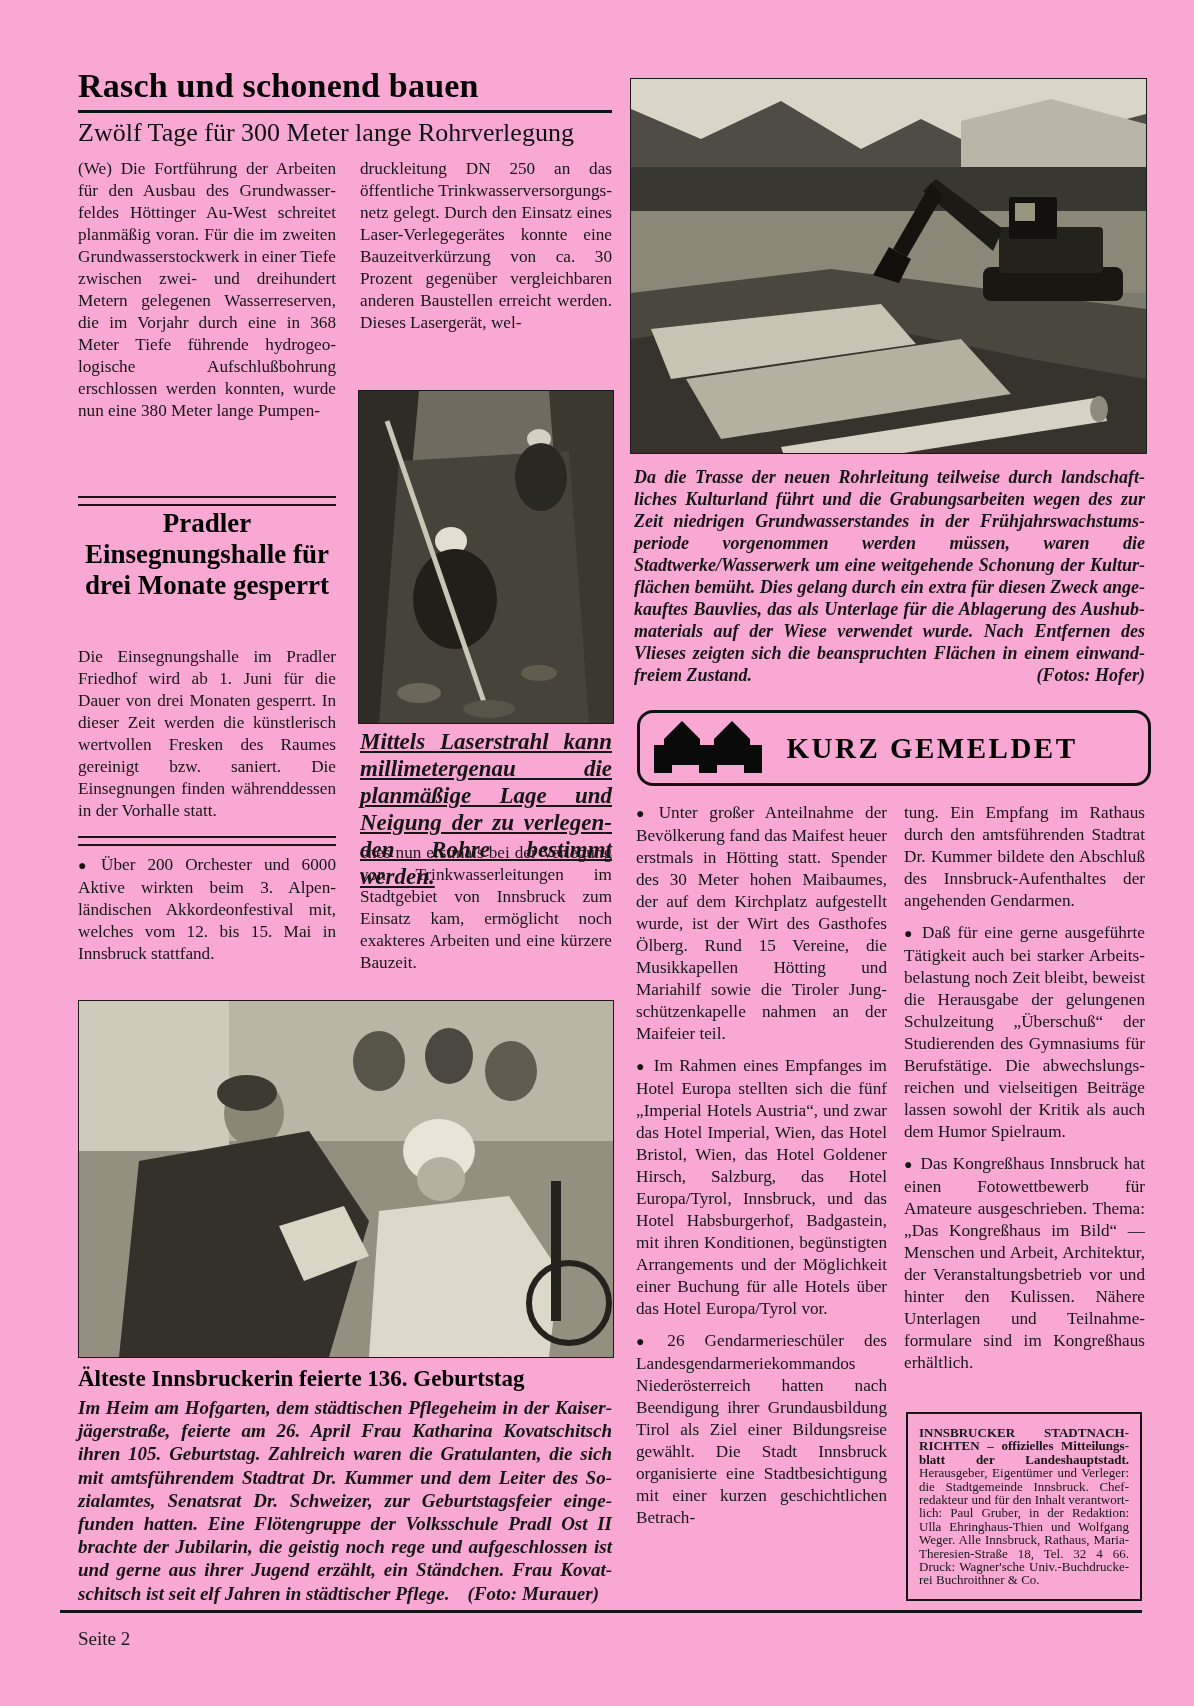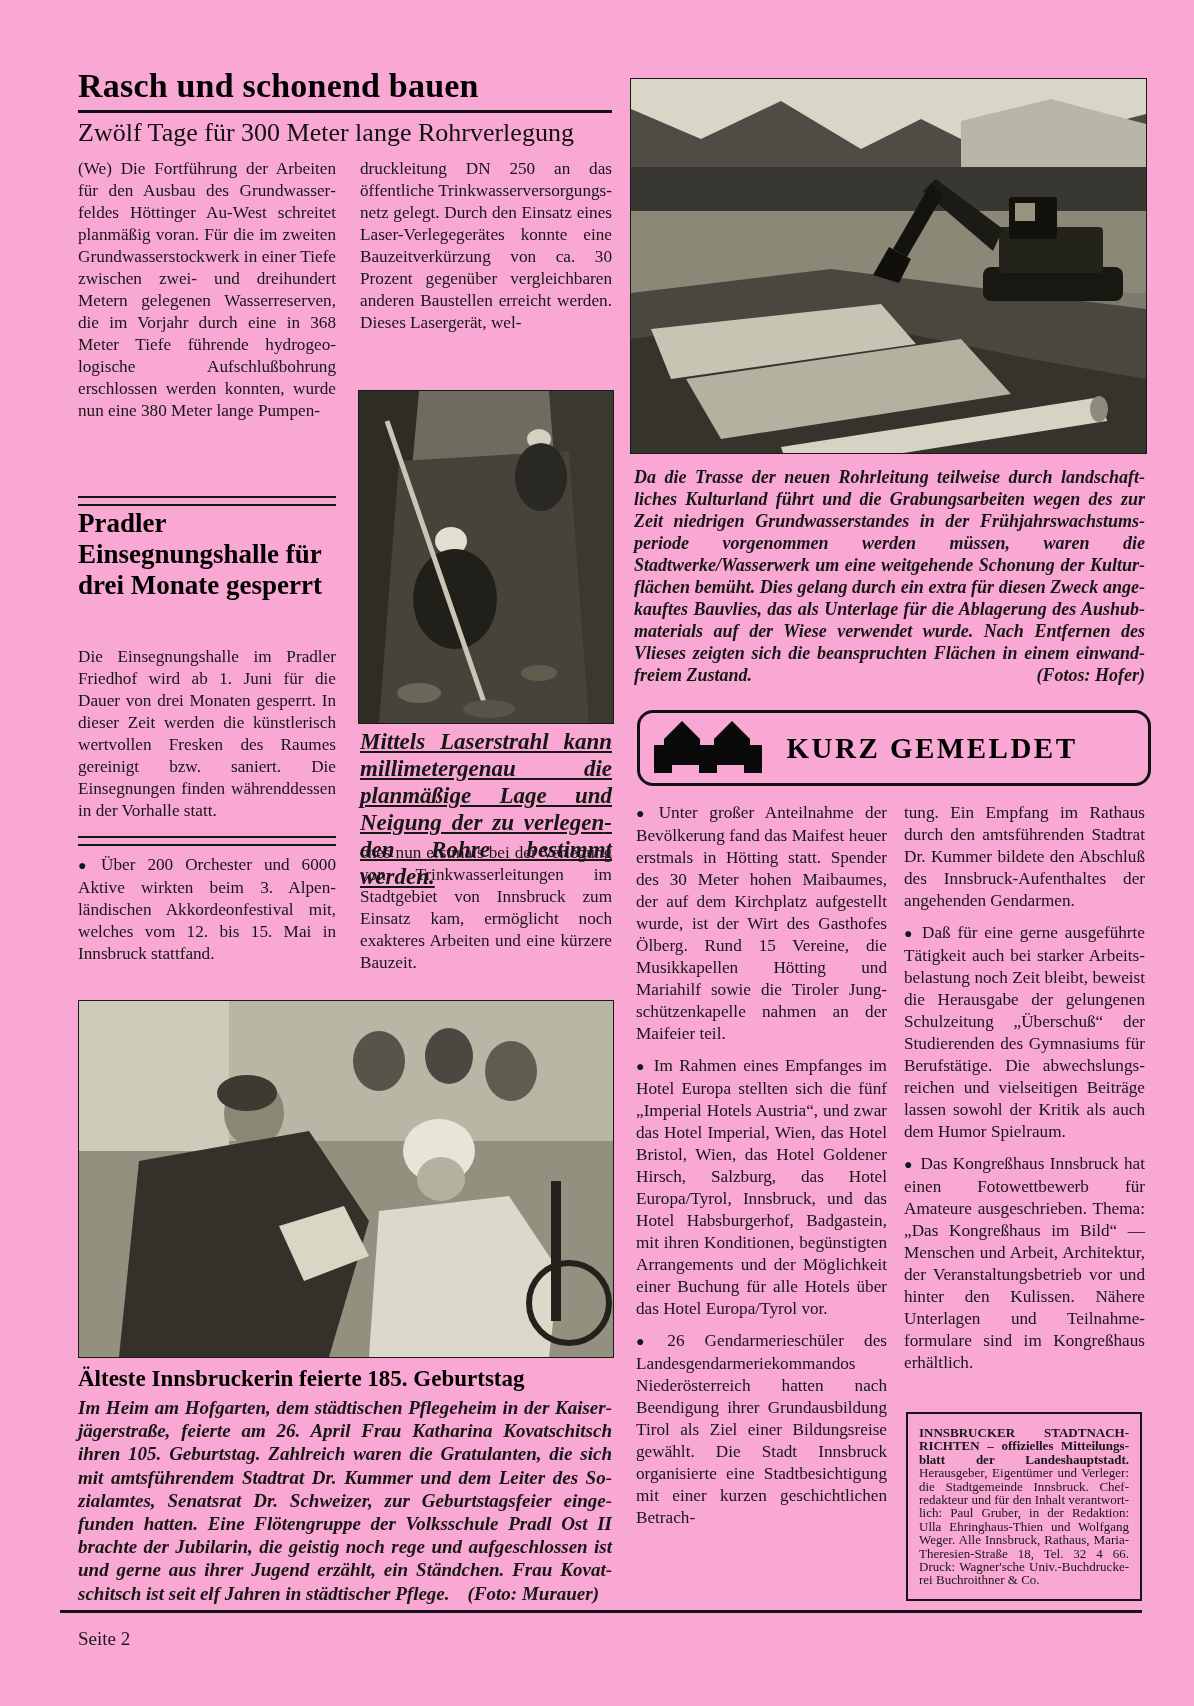--- a/index.html
+++ b/index.html
@@ -14,21 +14,21 @@
   }
   .abs{position:absolute;}
   
   .h1{font-size:34px;font-weight:700;color:#000;letter-spacing:.2px;line-height:1.05;}
   .title-rule{height:3px;background:#111;}
   .subtitle{font-size:26px;color:#111;line-height:1.1;}
   
   .col{font-size:17.2px;line-height:22px;text-align:justify;hyphens:auto;-webkit-hyphens:auto;}
   .col p{margin:0 0 10px 0;}
   .bullet::before{content:"\25CF\2002";font-size:14px;}
-  .h2{font-size:27px;font-weight:700;color:#000;line-height:31px;margin:0;}
+  .h2{font-size:27px;font-weight:700;color:#000;line-height:31px;margin:0;text-align:center;}
   .double-rule{height:6px;border-top:2.5px solid #141414;border-bottom:2.5px solid #141414;}
   
   .cap-italic{font-style:italic;font-weight:600;text-align:justify;hyphens:auto;-webkit-hyphens:auto;}
   .cap-trench{font-size:23px;line-height:27px;text-decoration:underline;}
   .cap-main{font-size:18px;line-height:22px;}
   .credit-float{float:right;font-style:italic;font-weight:600;}
   .photo{border:1.5px solid #1a1a1a;background:#777467;display:block;}
   
   .kurz-box{border:3px solid #111;border-radius:16px;background:transparent;display:flex;align-items:center;}
   .kurz-title{font-size:29px;font-weight:700;letter-spacing:2.5px;color:#000;white-space:nowrap;}
@@ -162,21 +162,21 @@
     <ellipse cx="168" cy="92" rx="30" ry="18" fill="#3c3a31"></ellipse>
     <polygon points="60,160 230,130 290,220 250,356 40,356" fill="#33312a"></polygon>
     <polygon points="200,225 265,205 290,255 225,280" fill="#d9d6c6"></polygon>
     <ellipse cx="360" cy="150" rx="36" ry="32" fill="#e8e5d8"></ellipse>
     <ellipse cx="362" cy="178" rx="24" ry="22" fill="#b5b1a0"></ellipse>
     <polygon points="300,210 430,195 480,270 470,356 290,356" fill="#dcd9ca"></polygon>
     <rect x="472" y="180" width="10" height="140" fill="#23221c"></rect>
     <circle cx="490" cy="302" r="40" fill="none" stroke="#23221c" stroke-width="6"></circle>
   </svg>
 
-  <h3 class="abs bday-title" style="left:78px;top:1366px;width:534px;">Älteste Innsbruckerin feierte 185. Geburtstag</h3>
+  <h3 class="abs bday-title" style="left:78px;top:1366px;width:534px;">Älteste Innsbruckerin feierte 136. Geburtstag</h3>
 
   <div class="abs bday-cap" style="left:78px;top:1396px;width:534px;">
     <span>Im Heim am Hofgarten, dem städtischen Pflegeheim in der Kai­ser­jäger­straße, feierte am 26. April Frau Katharina Kovat­schitsch ihren 105. Geburtstag. Zahlreich waren die Gratulanten, die sich mit amtsführendem Stadtrat Dr. Kummer und dem Leiter des So­zial­amtes, Senatsrat Dr. Schweizer, zur Ge­burts­tags­feier ein­ge­funden hatten. Eine Flötengruppe der Volksschule Pradl Ost II brachte der Jubilarin, die geistig noch rege und auf­ge­schlossen ist und gerne aus ihrer Jugend erzählt, ein Ständchen. Frau Kovat­schitsch ist seit elf Jahren in städtischer Pflege.</span><span class="inline-credit">(Foto: Murauer)</span>
   </div>
 
   <div class="abs footer-rule" style="left:60px;top:1610px;width:1082px;"></div>
   <div class="abs footer-text" style="left:78px;top:1628px;">Seite 2</div>
 
 </div>
 

